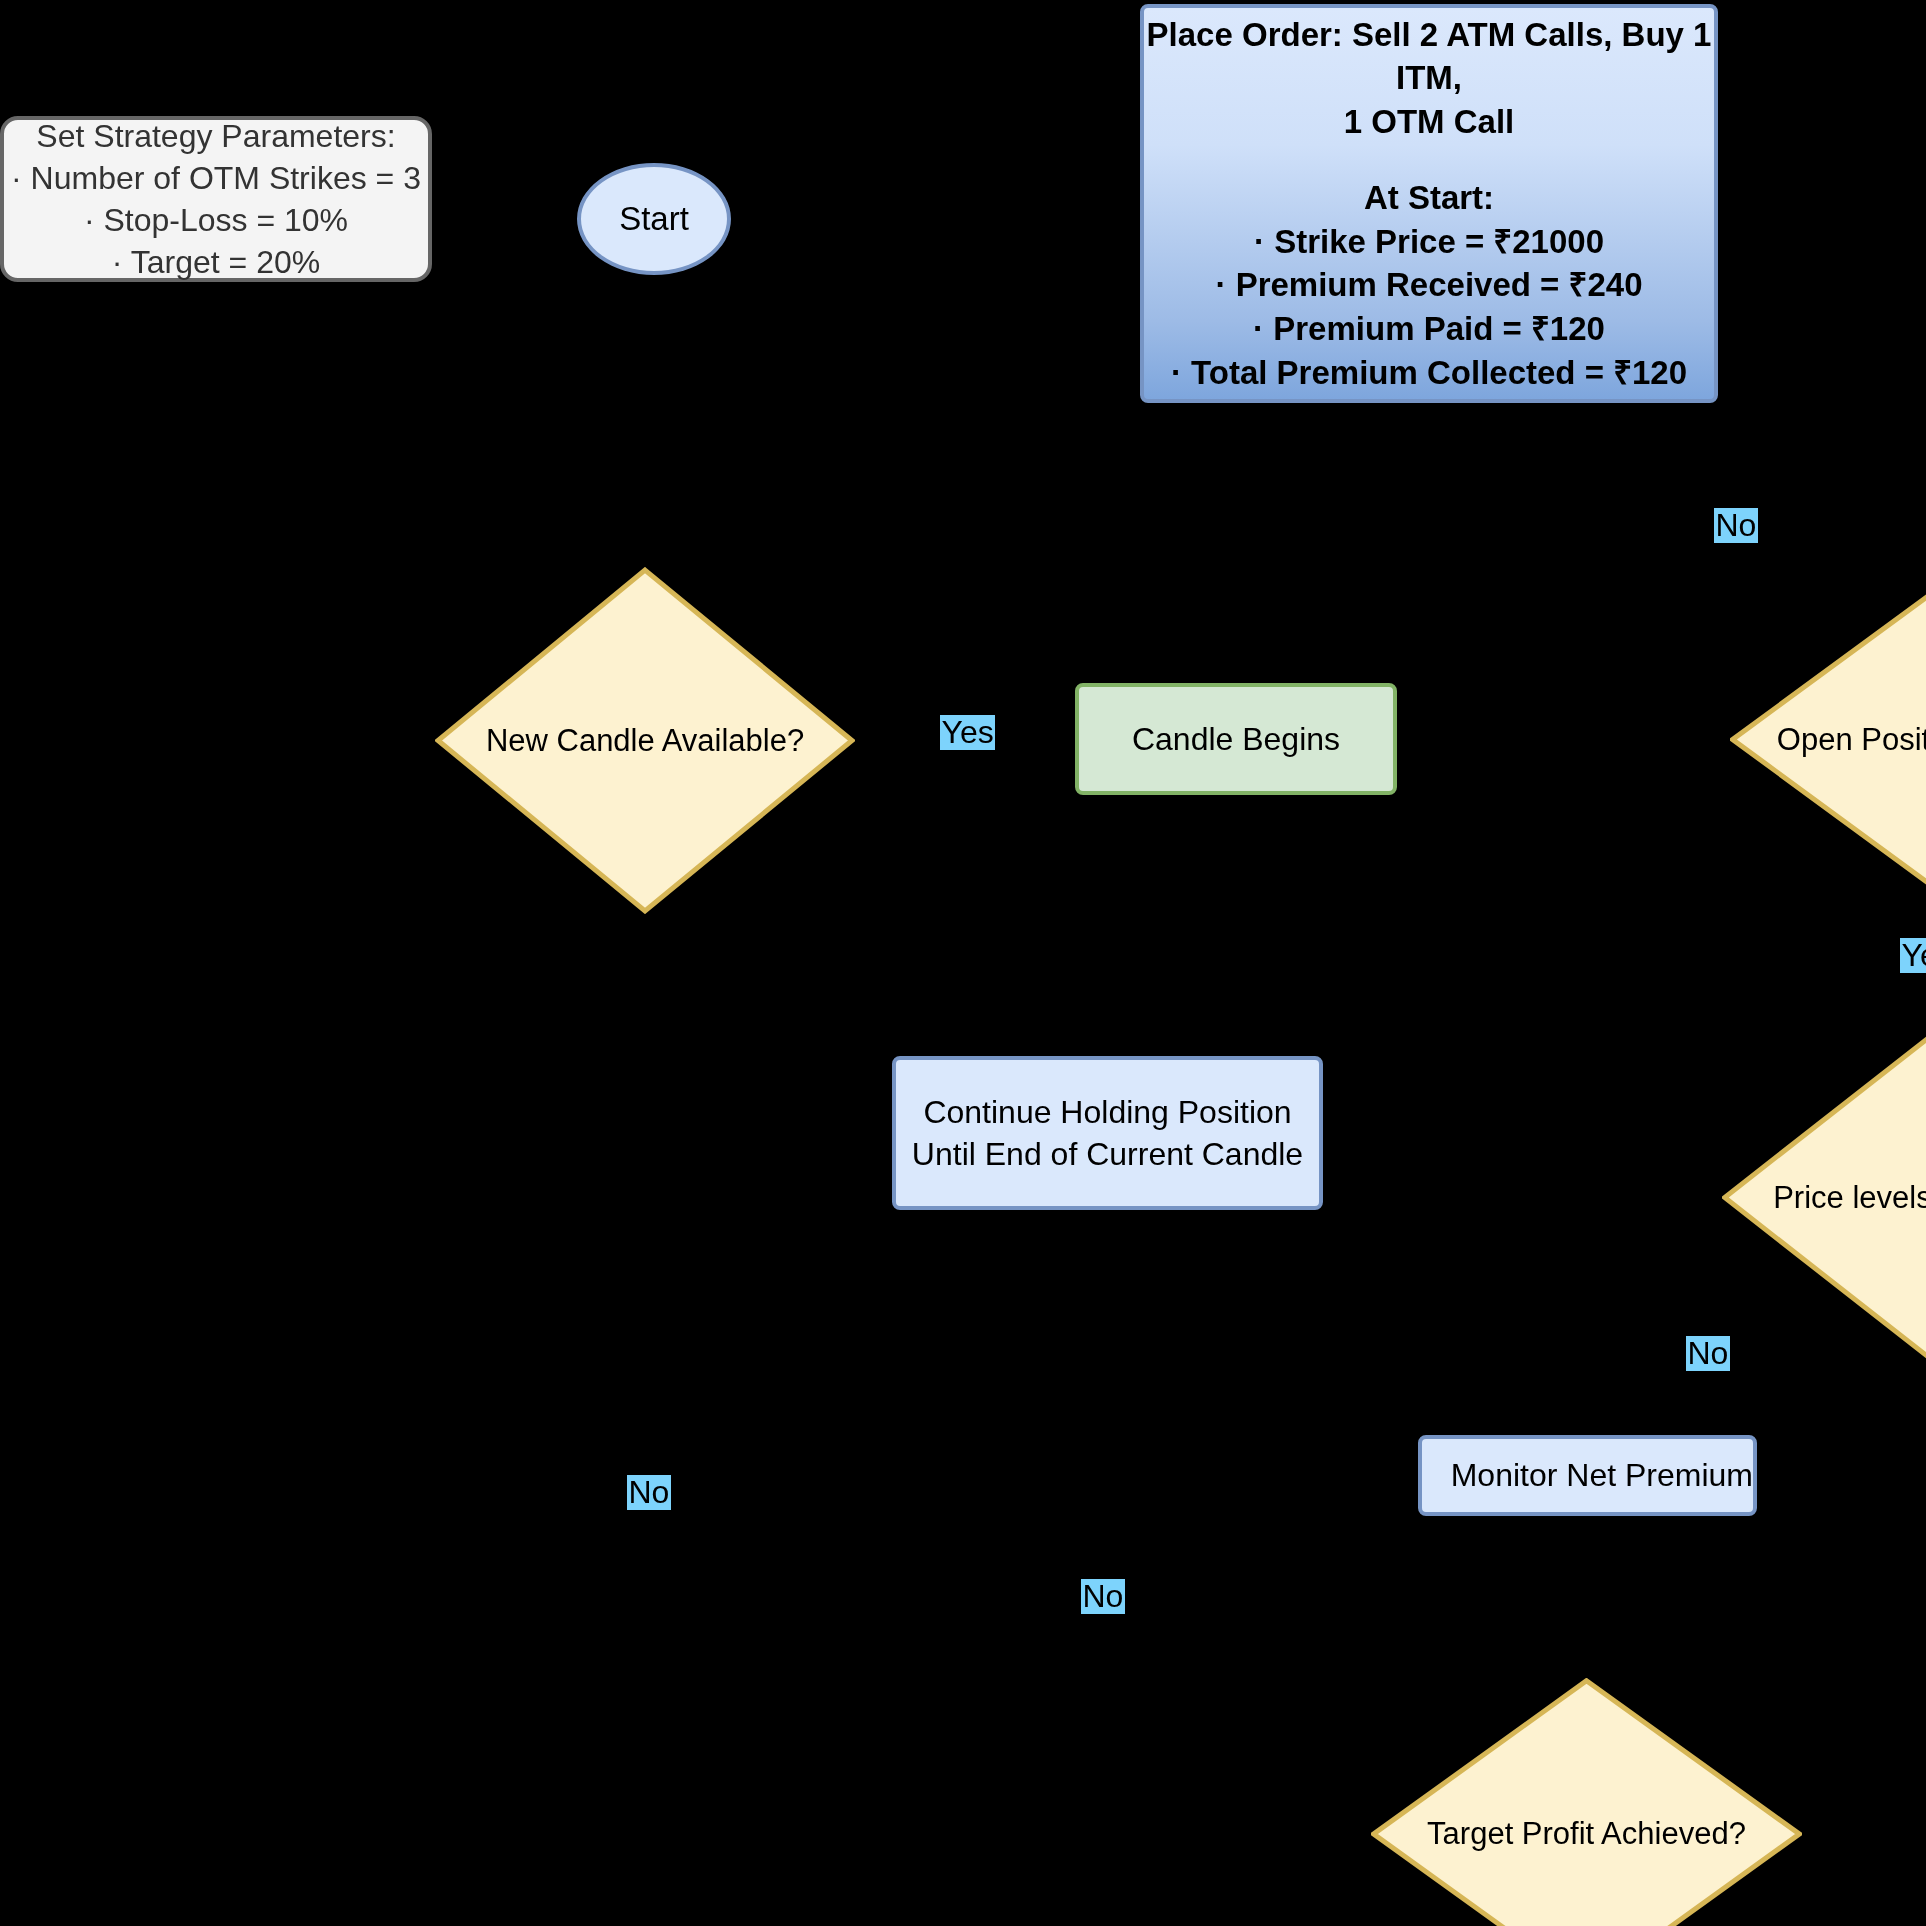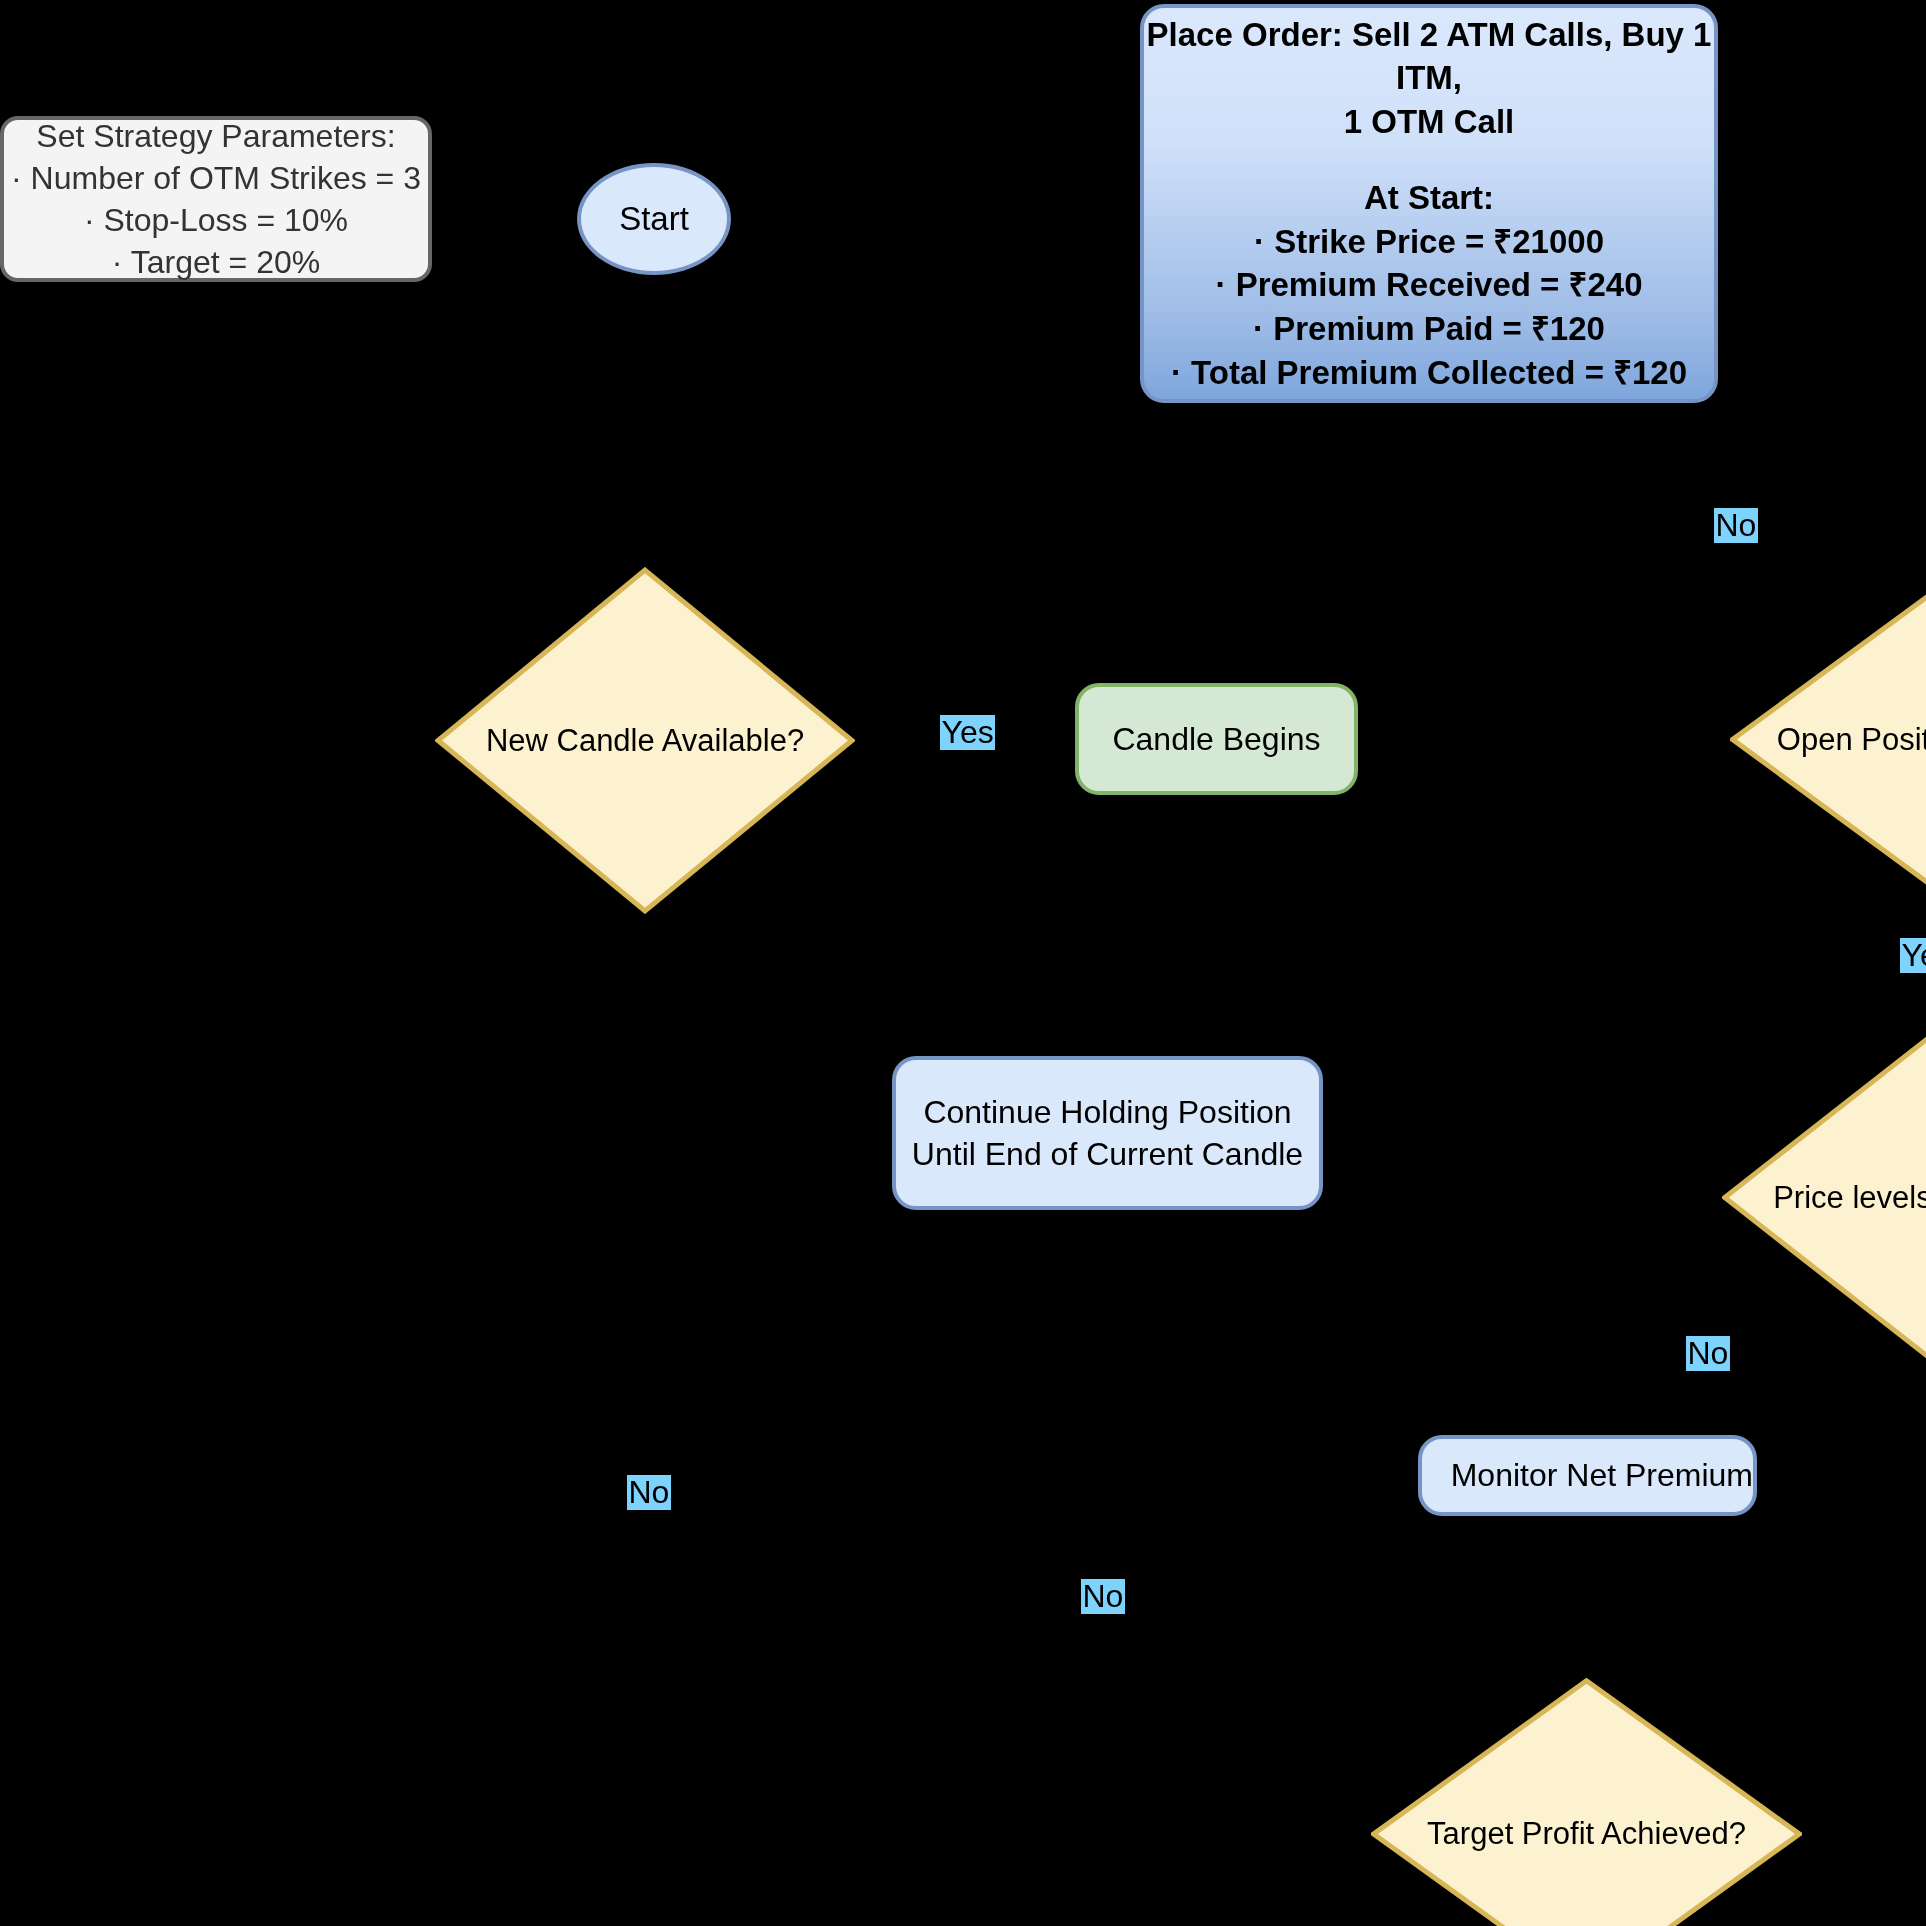--- a/index.html
+++ b/index.html
@@ -23,21 +23,21 @@
     display: flex;
     align-items: center;
     justify-content: center;
     text-align: center;
     line-height: 1.32;
     color: #000000;
   }
 
   
   .box {
-    border-radius: 24px;
+    border-radius: 8px;
     border-style: solid;
   }
 
   .box-params {
     background: #f4f4f4;
     border: 4.6px solid #666666;
     color: #333333;
     border-radius: 18px;
   }
 
@@ -130,21 +130,21 @@
     </div>
   </div>
 
   <div class="diamond" style="left:435px; top:567px; width:420px; height:347px;">
     <svg viewBox="0 0 1090 900" preserveAspectRatio="none">
       <polygon points="545,8 1082,450 545,892 8,450" fill="#fdf2d0" stroke="#d6b656" stroke-width="13"></polygon>
     </svg>
     <div class="dlabel" style="font-size:31px;">New Candle Available?</div>
   </div>
 
-  <div class="node box box-green" style="left:1075px; top:683px; width:283px; height:112px; font-size:32px;">
+  <div class="node box box-green" style="left:1075px; top:683px; width:322px; height:112px; font-size:32px;">
     <span>Candle Begins</span>
   </div>
 
   <div class="diamond" style="left:1730px; top:593px; width:397px; height:293px;">
     <svg viewBox="0 0 1030 760" preserveAspectRatio="none">
       <polygon points="515,7 1023,380 515,753 7,380" fill="#fdf2d0" stroke="#d6b656" stroke-width="13"></polygon>
     </svg>
     <div class="dlabel" style="font-size:31px;">Open Positions Exist?</div>
   </div>
 

